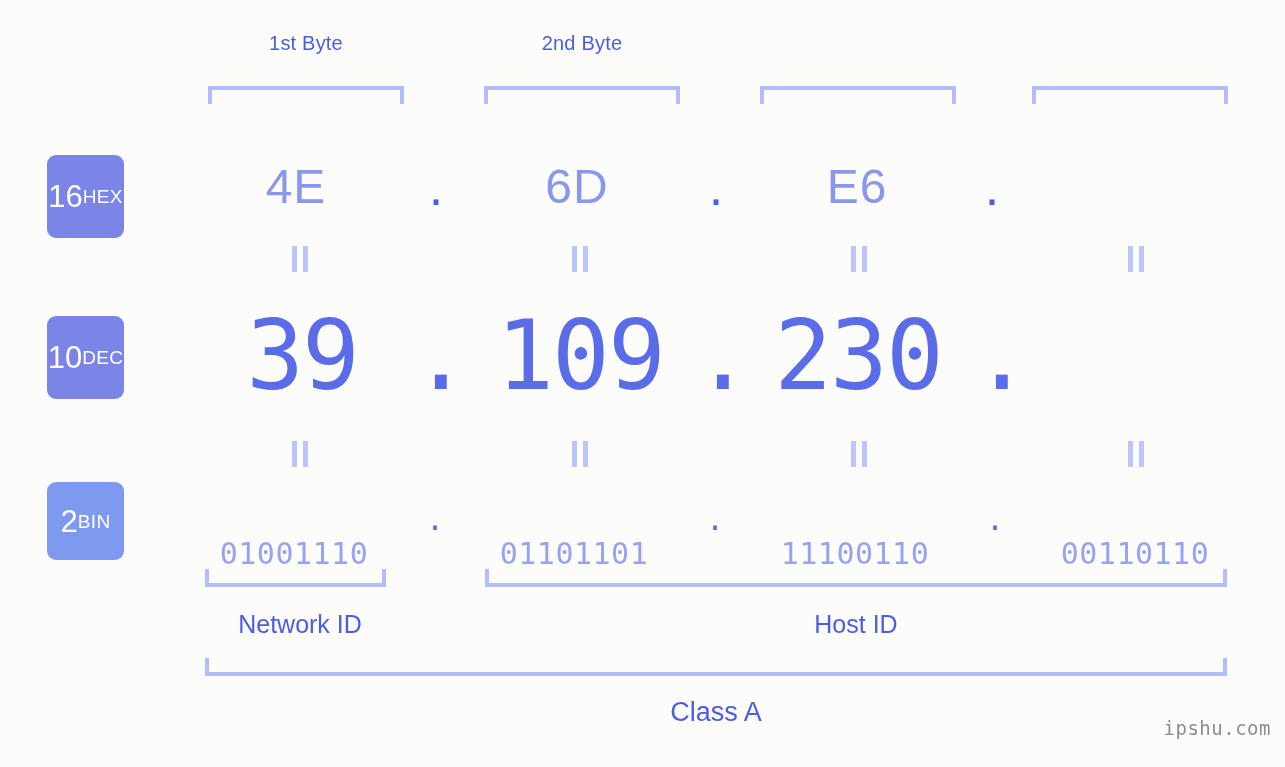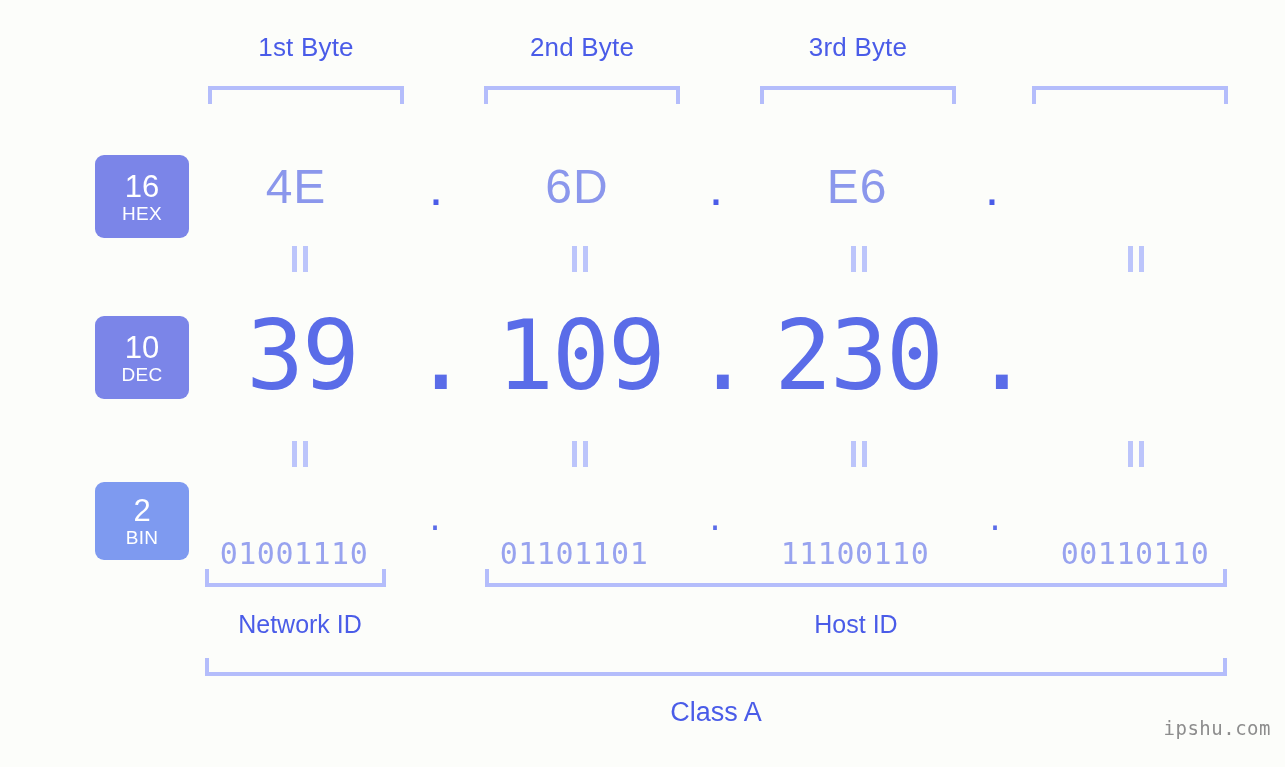--- a/index.html
+++ b/index.html
@@ -20,21 +20,21 @@
     width: 1285px;
     height: 767px;
   }
 
   
   .byte-label {
     position: absolute;
     top: 32px;
     width: 260px;
     text-align: center;
-    font-size: 26px;
+    font-size: 20px;
     color: #4a5ce8;
     font-family: "Liberation Sans", sans-serif;
     letter-spacing: 0.2px;
     white-space: nowrap;
   }
 
   
   .bracket {
     position: absolute;
     box-sizing: border-box;
@@ -48,30 +48,29 @@
   .bracket.up {
     border-bottom: 4px solid #b4bdfb;
     border-left: 4px solid #b4bdfb;
     border-right: 4px solid #b4bdfb;
   }
 
   
   .badge {
     position: absolute;
     left: 47px;
-    width: 94px;
+    width: 77px;
     border-radius: 9px;
     color: #ffffff;
     text-align: center;
     display: flex;
-    flex-direction: column;
+    flex-direction: row;
     align-items: center;
     justify-content: center;
     box-sizing: border-box;
-    margin-left: 48px;
   }
   .badge .num {
     font-size: 31px;
     line-height: 33px;
     font-weight: 400;
   }
   .badge .sub {
     font-size: 19px;
     line-height: 21px;
     font-weight: 400;
@@ -188,21 +187,20 @@
     letter-spacing: 0.5px;
   }
 </style>
 </head>
 <body>
 
 <div id="stage">
 
   <div class="byte-label" style="left:176px">1st Byte</div>
   <div class="byte-label" style="left:452px">2nd Byte</div>
-  <div class="byte-label" style="left:728px">3rd Byte</div>
 
   <div class="bracket down" style="left:208px; top:86px; width:196px;"></div>
   <div class="bracket down" style="left:484px; top:86px; width:196px;"></div>
   <div class="bracket down" style="left:760px; top:86px; width:196px;"></div>
   <div class="bracket down" style="left:1032px; top:86px; width:196px;"></div>
 
   <div class="badge" id="badge-hex">
     <span class="num">16</span>
     <span class="sub">HEX</span>
   </div>

